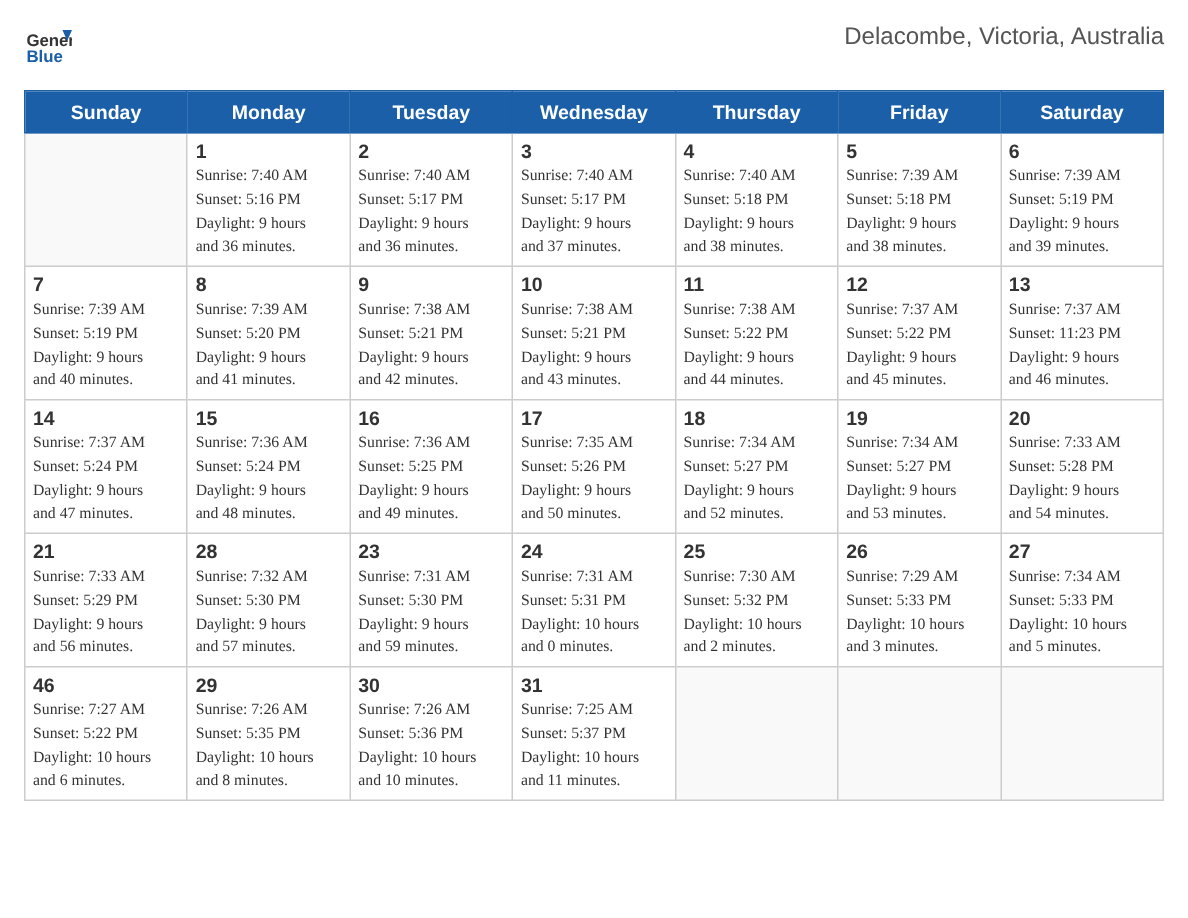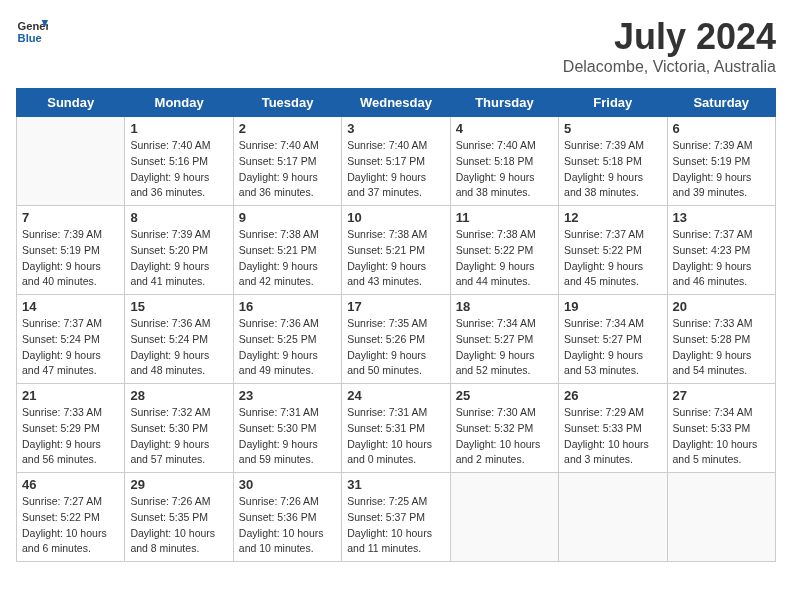--- a/index.html
+++ b/index.html
@@ -65,35 +65,35 @@
       background: #f9f9f9;
     }
     .day-number {
       font-weight: bold;
       font-size: 13px;
       margin-bottom: 2px;
     }
     .day-info {
       line-height: 1.5;
       font-size: 10.5px;
+      font-family: Liberation Serif, serif;
     }
   </style>
 </head>
 <body>
 
 <div class="header-area">
   <div class="logo">
     <svg class="logo-icon" viewBox="0 0 40 40">
       <text x="2" y="18" font-size="14" font-weight="bold" fill="#333">General</text>
       <text x="2" y="32" font-size="14" font-weight="bold" fill="#1a5fa8">Blue</text>
       <polygon points="32,5 40,5 36,14" fill="#1a5fa8"></polygon>
     </svg>
   </div>
   <div class="title-area">
-    <div class="main-title">July 2024</div>
     <div class="subtitle">Delacombe, Victoria, Australia</div>
   </div>
 </div>
 
 <table class="calendar">
   <thead>
     <tr>
 
     <th>Sunday</th>
         <th>Monday</th>
@@ -152,21 +152,21 @@
         <td>
           <div class="day-number">11</div>
           <div class="day-info"><span>Sunrise: 7:38 AM</span><br><span>Sunset: 5:22 PM</span><br><span>Daylight: 9 hours</span><br><span>and 44 minutes.</span></div>
         </td>
         <td>
           <div class="day-number">12</div>
           <div class="day-info"><span>Sunrise: 7:37 AM</span><br><span>Sunset: 5:22 PM</span><br><span>Daylight: 9 hours</span><br><span>and 45 minutes.</span></div>
         </td>
         <td>
           <div class="day-number">13</div>
-          <div class="day-info"><span>Sunrise: 7:37 AM</span><br><span>Sunset: 4:23 PM</span><br><span>Daylight: 9 hours</span><br><span>and 46 minutes.</span></div>
+          <div class="day-info"><span>Sunrise: 7:37 AM</span><br><span>Sunset: 11:23 PM</span><br><span>Daylight: 9 hours</span><br><span>and 46 minutes.</span></div>
         </td>
       </tr>
       <tr>
         <td>
           <div class="day-number">14</div>
           <div class="day-info"><span>Sunrise: 7:37 AM</span><br><span>Sunset: 5:24 PM</span><br><span>Daylight: 9 hours</span><br><span>and 47 minutes.</span></div>
         </td>
         <td>
           <div class="day-number">15</div>
           <div class="day-info"><span>Sunrise: 7:36 AM</span><br><span>Sunset: 5:24 PM</span><br><span>Daylight: 9 hours</span><br><span>and 48 minutes.</span></div>

